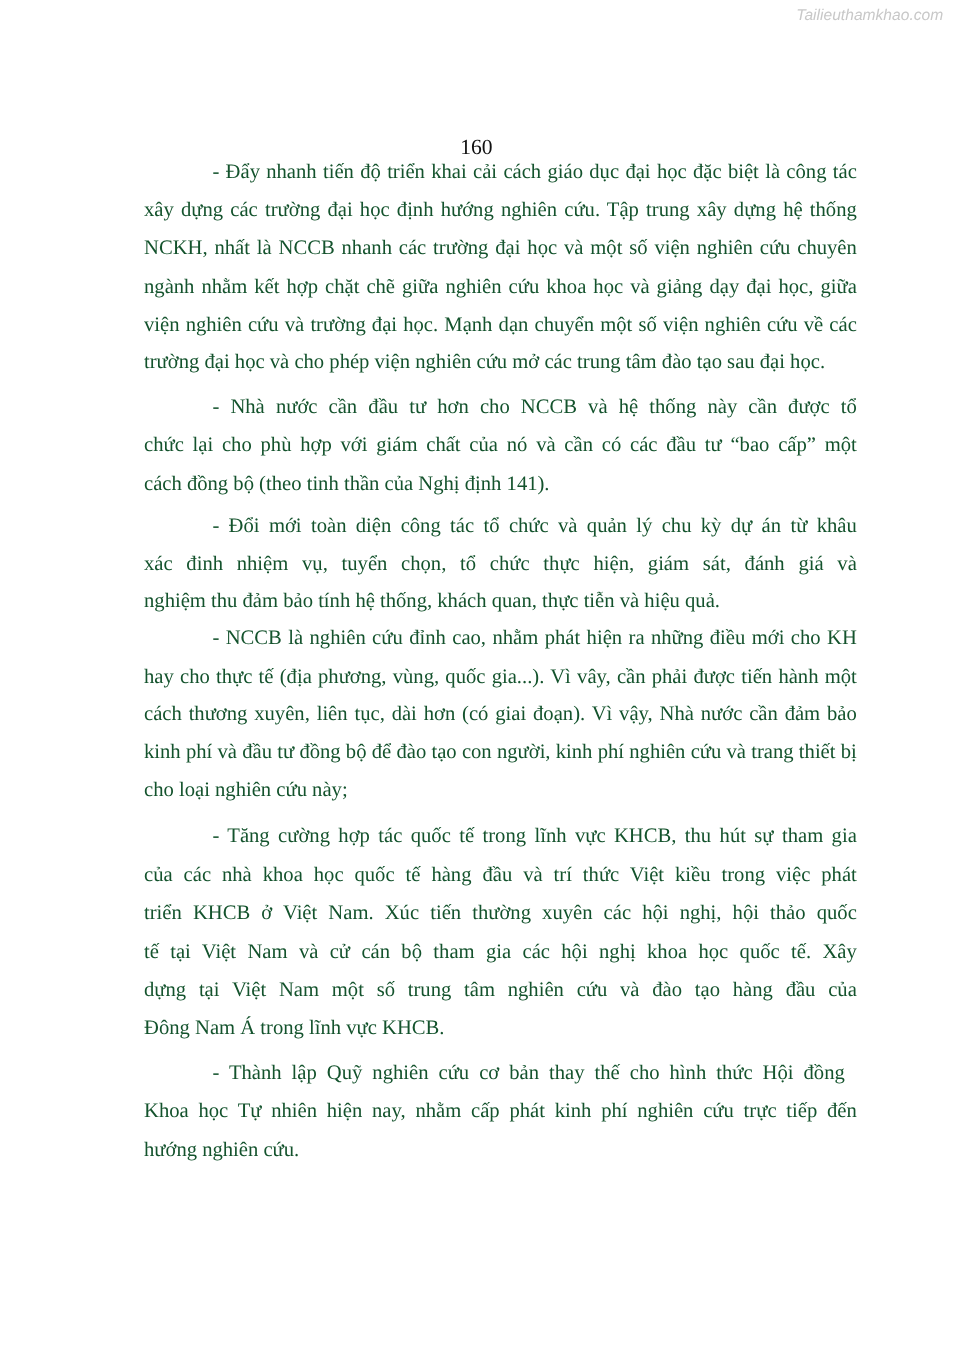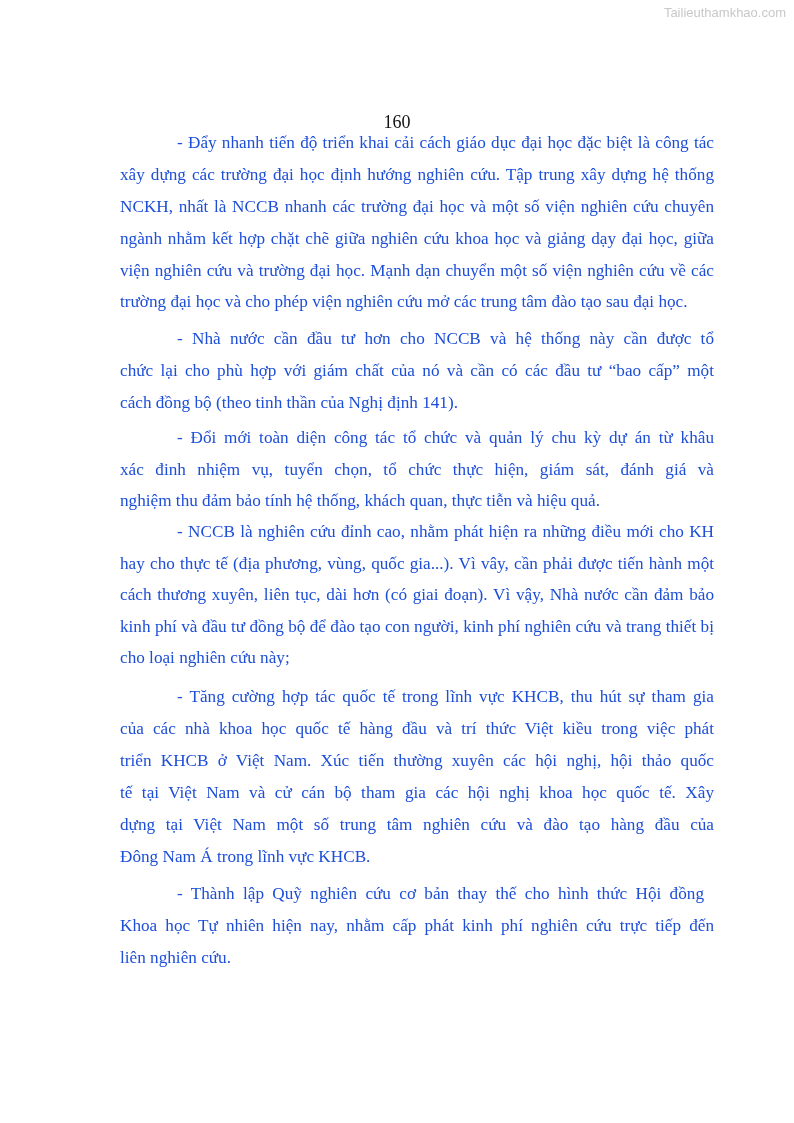--- a/index.html
+++ b/index.html
@@ -1,28 +1,28 @@
 <!DOCTYPE html>
 <html><head>
 <meta charset="utf-8">
 <style>
   html, body { margin: 0; padding: 0; background: #ffffff; }
   body { width: 794px; height: 1123px; position: relative; overflow: hidden; }
   .watermark {
     position: absolute; right: 8px; top: 5px;
     font-family: "Liberation Sans", sans-serif; font-size: 13px;
-    color: #c8c8c8; letter-spacing: 0px;
+    color: #c8c8c8; letter-spacing: 0px; font-style: italic;
   }
   .page-num {
     position: absolute; left: 0; width: 100%; top: 68px; text-align: center;
     font-family: "Liberation Serif", serif; font-size: 18px; color: #111; margin-top: 44px;
   }
   .line {
     position: absolute; left: 120px; width: 594px;
-    font-family: "Liberation Serif", serif; font-size: 17.2px; color: #1d4ed8;
+    font-family: "Liberation Serif", serif; font-size: 17.2px; color: #14532d;
     white-space: nowrap; text-align: justify; text-align-last: justify;
     line-height: 22px;
   }
   .line.ind { left: 177px; width: 537px; }
   .line.ind2 { left: 177px; width: 527px; }
   .line.last { text-align-last: left; }
 </style>
 </head>
 <body>
 
@@ -63,14 +63,14 @@
   <div class="line" style="top:718px">của các nhà khoa học quốc tế hàng đầu và trí thức Việt kiều trong việc phát</div>
   <div class="line" style="top:750px">triển KHCB ở Việt Nam. Xúc tiến thường xuyên các hội nghị, hội thảo quốc</div>
   <div class="line" style="top:782px">tế tại Việt Nam và cử cán bộ tham gia các hội nghị khoa học quốc tế. Xây</div>
   <div class="line" style="top:814px">dựng tại Việt Nam một số trung tâm nghiên cứu và đào tạo hàng đầu của</div>
   <div class="line last" style="top:846px">Đông Nam Á trong lĩnh vực KHCB.</div>
 </div>
 
 <div>
   <div class="line ind2" style="top:883px">- Thành lập Quỹ nghiên cứu cơ bản thay thế cho hình thức Hội đồng</div>
   <div class="line" style="top:915px">Khoa học Tự nhiên hiện nay, nhằm cấp phát kinh phí nghiên cứu trực tiếp đến</div>
-  <div class="line last" style="top:947px">liên nghiên cứu.</div>
+  <div class="line last" style="top:947px">hướng nghiên cứu.</div>
 </div>
 
 </body></html>

